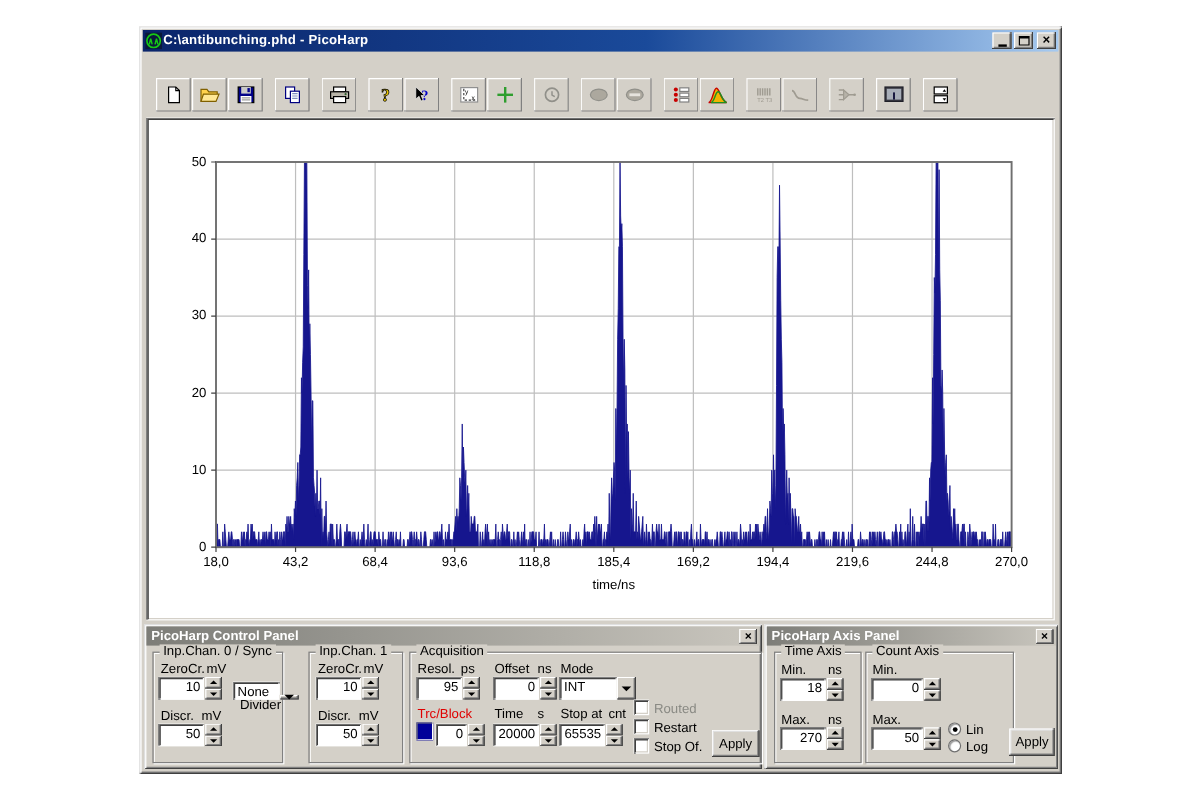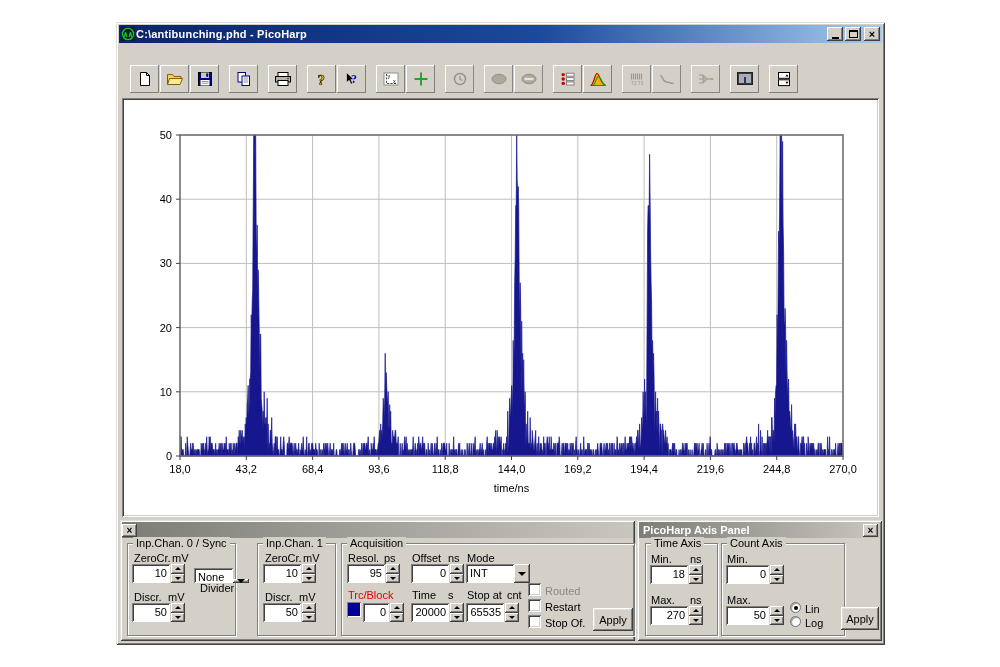--- a/index.html
+++ b/index.html
@@ -269,32 +269,33 @@
         <span class="ticklbl ylbl" style="left: 20px; top: 285.8px;">10</span>
         <span class="ticklbl ylbl" style="left: 20px; top: 221.6px;">20</span>
         <span class="ticklbl ylbl" style="left: 20px; top: 157.4px;">30</span>
         <span class="ticklbl ylbl" style="left: 20px; top: 93.2px;">40</span>
         <span class="ticklbl ylbl" style="left: 20px; top: 29px;">50</span>
         <span class="ticklbl xlbl" style="left: 34px; top: 363px;">18,0</span>
         <span class="ticklbl xlbl" style="left: 100.3px; top: 363px;">43,2</span>
         <span class="ticklbl xlbl" style="left: 166.6px; top: 363px;">68,4</span>
         <span class="ticklbl xlbl" style="left: 232.9px; top: 363px;">93,6</span>
         <span class="ticklbl xlbl" style="left: 299.2px; top: 363px;">118,8</span>
-        <span class="ticklbl xlbl" style="left: 365.5px; top: 363px;">144,0</span>
+        <span class="ticklbl xlbl" style="left: 365.5px; top: 363px;">185,4</span>
         <span class="ticklbl xlbl" style="left: 431.8px; top: 363px;">169,2</span>
         <span class="ticklbl xlbl" style="left: 498.1px; top: 363px;">194,4</span>
         <span class="ticklbl xlbl" style="left: 564.4px; top: 363px;">219,6</span>
         <span class="ticklbl xlbl" style="left: 630.7px; top: 363px;">244,8</span>
         <span class="ticklbl xlbl" style="left: 697px; top: 363px;">270,0</span>
         <span id="xaxis-title" style="left: 347.5px; top: 382px;">time/ns</span>
       </div>
   </div>
 
   <div class="panel" style="left:4px;top:498px;width:515px;height:121px;">
     <div class="panel-caption">
+      <span class="panel-caption-text">PicoHarp Control Panel</span>
       <span class="cap-close">×</span>
     </div>
 
     <div class="groupbox" style="left:7px;top:23px;width:109px;height:93px;">
       <span class="gb-title">Inp.Chan. 0 / Sync</span>
       <span class="lbl" style="left:6px;top:8px;">ZeroCr.</span>
       <span class="lbl" style="left:44px;top:8px;">mV</span>
       <span class="lbl" style="left:72px;top:8px;margin-top:30px;">Divider</span>
       <div class="spinner" style="left:4px;top:20px;width:53px;">
         <div class="edit">10</div>

